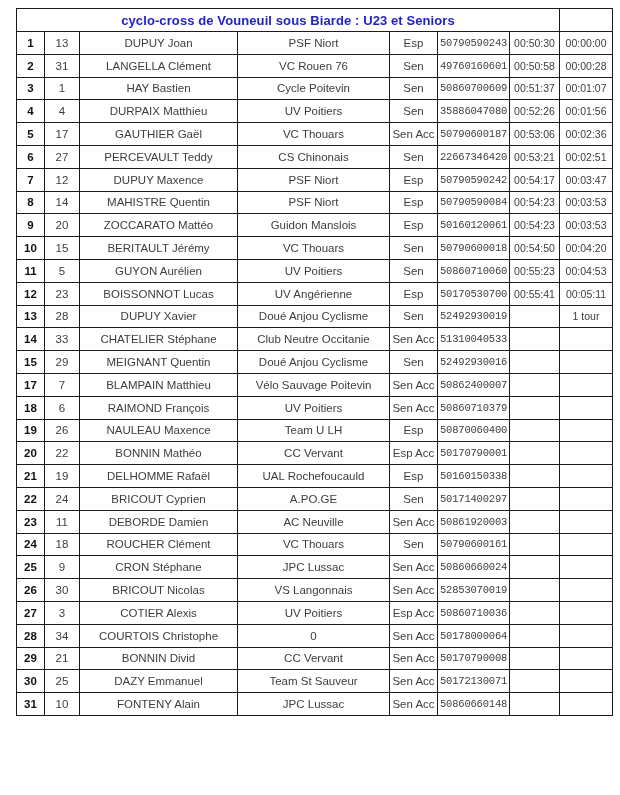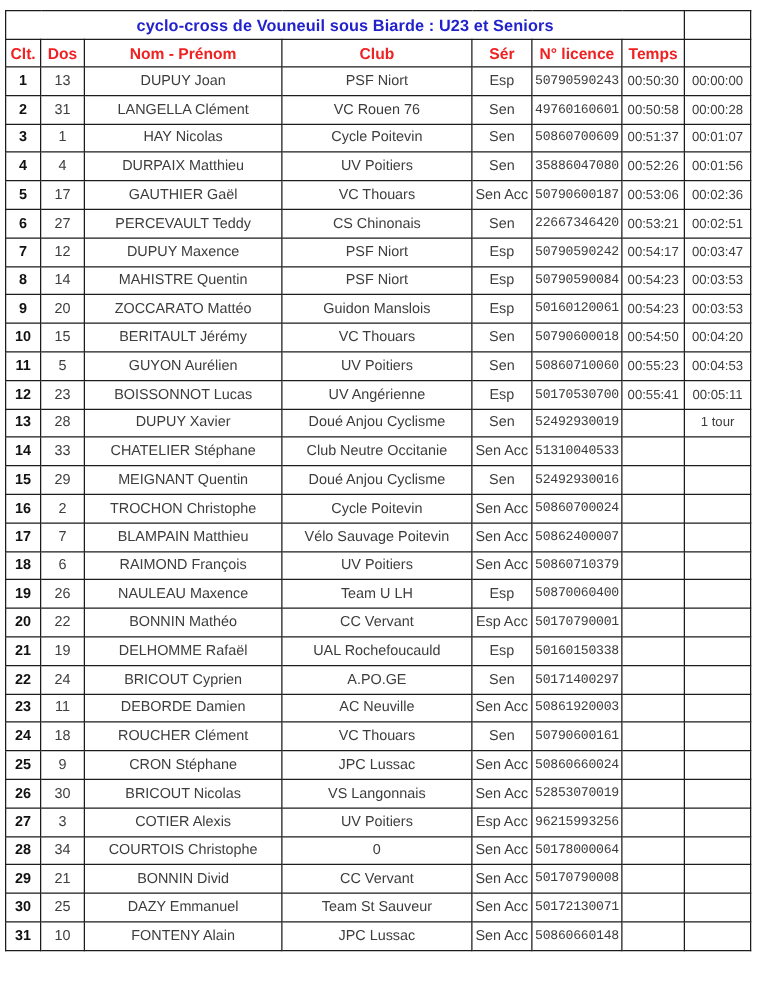--- a/index.html
+++ b/index.html
@@ -10,21 +10,21 @@
   .page {
     position: relative;
     width: 620px;
     height: 795px;
     background: #ffffff;
     font-family: "Liberation Sans", sans-serif;
     overflow: hidden;
   }
   table.results {
     position: absolute;
-    left: 4px;
+    left: 16px;
     top: 8px;
     width: 596px;
     border-collapse: collapse;
     table-layout: fixed;
     padding-left: 48px;
   }
   table.results td, table.results th {
     border: 1px solid #1c1c1c;
     padding: 0 2px;
     text-align: center;
@@ -80,30 +80,20 @@
       <col style="width:48px">
       <col style="width:72px">
       <col style="width:50px">
       <col style="width:53px">
     </colgroup>
     <thead>
       <tr>
         <td class="title-cell" colspan="7">cyclo-cross de Vouneuil sous Biarde : U23 et Seniors</td>
         <td class="title-spacer"></td>
       </tr>
-      <tr class="header-row">
-        <th>Clt.</th>
-        <th>Dos</th>
-        <th>Nom - Prénom</th>
-        <th>Club</th>
-        <th>Sér</th>
-        <th>N° licence</th>
-        <th>Temps</th>
-        <th></th>
-      </tr>
     </thead>
     <tbody>
         <tr>
           <td class="c0">1</td>
           <td class="c1">13</td>
           <td class="c2">DUPUY Joan</td>
           <td class="c3">PSF Niort</td>
           <td class="c4">Esp</td>
           <td class="c5">50790590243</td>
           <td class="c6">00:50:30</td>
@@ -115,21 +105,21 @@
           <td class="c2">LANGELLA Clément</td>
           <td class="c3">VC Rouen 76</td>
           <td class="c4">Sen</td>
           <td class="c5">49760160601</td>
           <td class="c6">00:50:58</td>
           <td class="c7">00:00:28</td>
         </tr>
         <tr>
           <td class="c0">3</td>
           <td class="c1">1</td>
-          <td class="c2">HAY Nicolas</td>
+          <td class="c2">HAY Bastien</td>
           <td class="c3">Cycle Poitevin</td>
           <td class="c4">Sen</td>
           <td class="c5">50860700609</td>
           <td class="c6">00:51:37</td>
           <td class="c7">00:01:07</td>
         </tr>
         <tr>
           <td class="c0">4</td>
           <td class="c1">4</td>
           <td class="c2">DURPAIX Matthieu</td>
@@ -239,30 +229,20 @@
           <td class="c6"></td>
           <td class="c7"></td>
         </tr>
         <tr>
           <td class="c0">15</td>
           <td class="c1">29</td>
           <td class="c2">MEIGNANT Quentin</td>
           <td class="c3">Doué Anjou Cyclisme</td>
           <td class="c4">Sen</td>
           <td class="c5">52492930016</td>
-          <td class="c6"></td>
-          <td class="c7"></td>
-        </tr>
-        <tr>
-          <td class="c0">16</td>
-          <td class="c1">2</td>
-          <td class="c2">TROCHON Christophe</td>
-          <td class="c3">Cycle Poitevin</td>
-          <td class="c4">Sen Acc</td>
-          <td class="c5">50860700024</td>
           <td class="c6"></td>
           <td class="c7"></td>
         </tr>
         <tr>
           <td class="c0">17</td>
           <td class="c1">7</td>
           <td class="c2">BLAMPAIN Matthieu</td>
           <td class="c3">Vélo Sauvage Poitevin</td>
           <td class="c4">Sen Acc</td>
           <td class="c5">50862400007</td>
@@ -358,21 +338,21 @@
           <td class="c5">52853070019</td>
           <td class="c6"></td>
           <td class="c7"></td>
         </tr>
         <tr>
           <td class="c0">27</td>
           <td class="c1">3</td>
           <td class="c2">COTIER Alexis</td>
           <td class="c3">UV Poitiers</td>
           <td class="c4">Esp Acc</td>
-          <td class="c5">96215993256</td>
+          <td class="c5">50860710036</td>
           <td class="c6"></td>
           <td class="c7"></td>
         </tr>
         <tr>
           <td class="c0">28</td>
           <td class="c1">34</td>
           <td class="c2">COURTOIS Christophe</td>
           <td class="c3">0</td>
           <td class="c4">Sen Acc</td>
           <td class="c5">50178000064</td>

